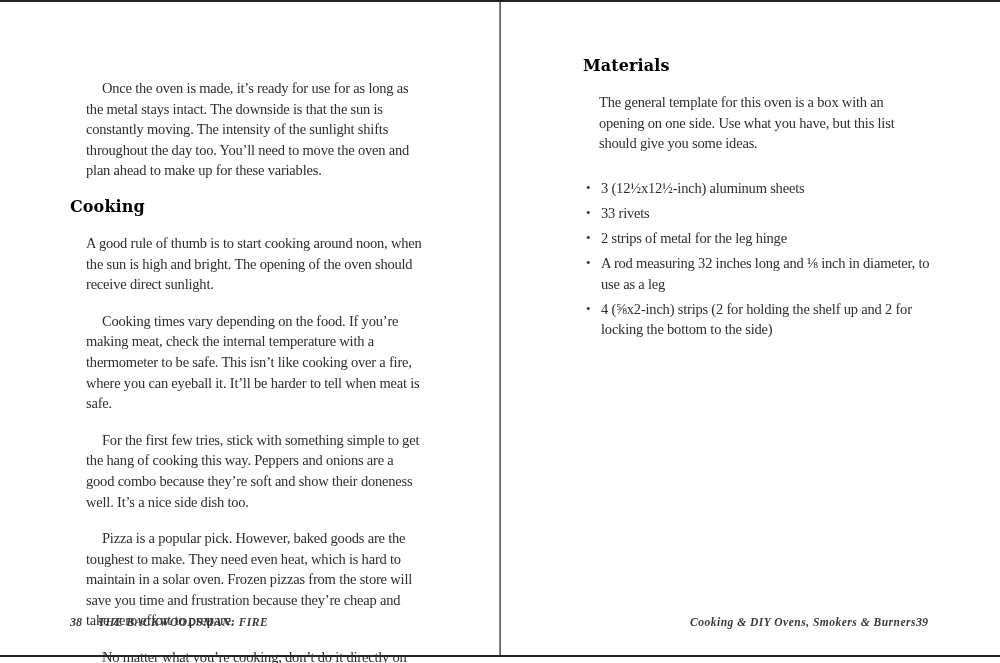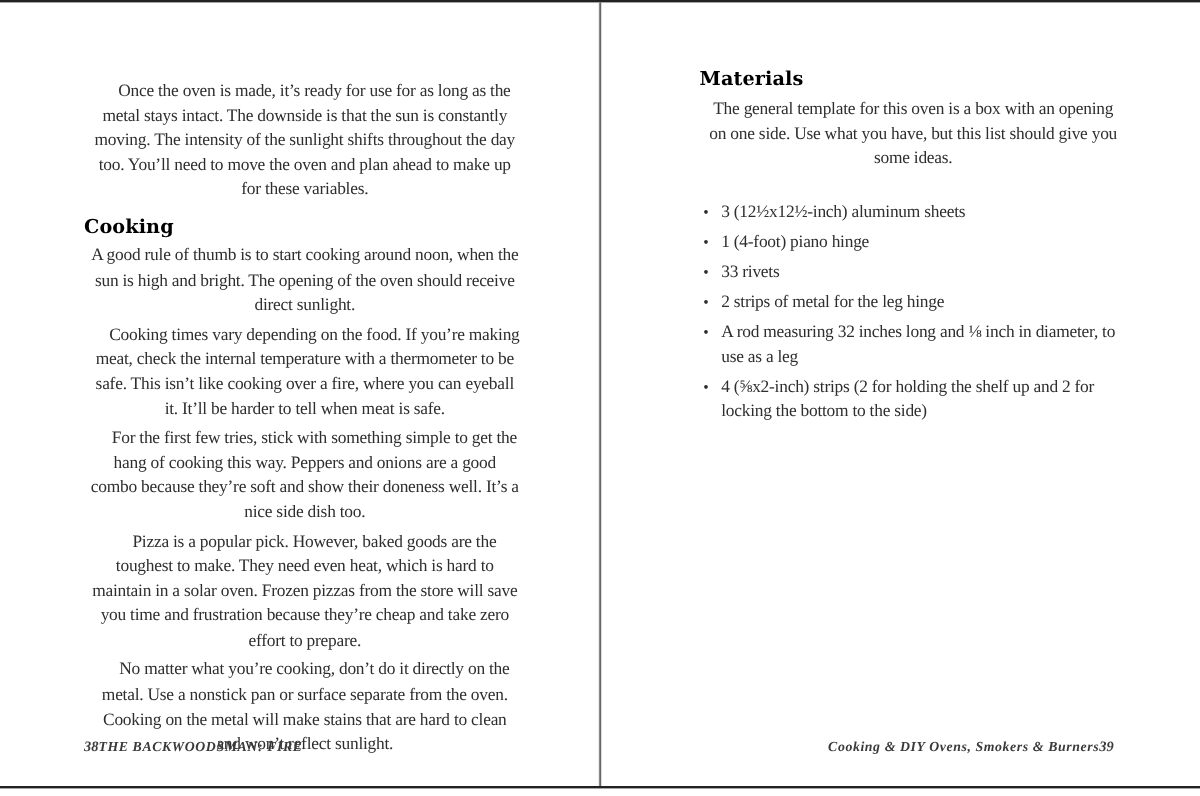--- a/index.html
+++ b/index.html
@@ -24,21 +24,21 @@
     position: absolute; left: 499px; top: 2px; width: 2px; height: 653px;
     background: linear-gradient(to right, #a0a0a0, #4e4e4e);
   }
   
   .body-text {
     font-size: 14.5px;
     line-height: 20.6px;
     letter-spacing: -0.2px;
     text-align: left;
   }
-  .body-text p { margin: 4px; text-align: center; }
+  .body-text p { margin: 16px; }
   .body-text p.indent { text-indent: 16px; }
   .left-body {
     position: absolute; left: 70px; top: 62px; width: 368px;
   }
   .right-body {
     position: absolute; left: 583px; top: 56px; width: 356px;
   }
   .section-heading {
     font-family: "DejaVu Serif", serif;
     font-weight: bold;
@@ -73,21 +73,21 @@
     position: absolute;
     top: 615px;
     display: flex;
     align-items: baseline;
     font-style: italic;
     font-weight: bold;
     font-size: 11.5px;
     letter-spacing: 0.5px;
     color: #3a3a3a;
   }
-  .footer-left { left: 70px; }
+  .footer-left { left: 70px; gap: 16px; }
   .footer-right { right: 72px; gap: 0; }
   .footer .page-num { font-size: 12px; letter-spacing: 0; }
 </style>
 </head>
 <body>
 
 <div class="spread">
 
   <div class="rule-top"></div>
   <div class="page-divider"></div>
@@ -107,21 +107,20 @@
     <span class="page-num">38</span>
     <span>THE BACKWOODSMAN: FIRE</span>
   </div>
 
   <div class="right-body body-text">
     <h2 class="section-heading">Materials</h2>
     <p>The general template for this oven is a box with an opening on one side. Use what you have, but this list should give you some ideas.</p>
     <ul class="materials">
 
     <li><span>3 (12½x12½-inch) aluminum sheets</span></li>
-        <li><span>1 (4-foot) piano hinge</span></li>
         <li><span>33 rivets</span></li>
         <li><span>2 strips of metal for the leg hinge</span></li>
         <li><span>A rod measuring 32 inches long and ⅛ inch in diameter, to use as a leg</span></li>
         <li><span>4 (⅝x2-inch) strips (2 for holding the shelf up and 2 for locking the bottom to the side)</span></li>
       </ul>
   </div>
 
   <div class="footer footer-right">
     <span>Cooking &amp; DIY Ovens, Smokers &amp; Burners</span>
     <span class="page-num">39</span>

